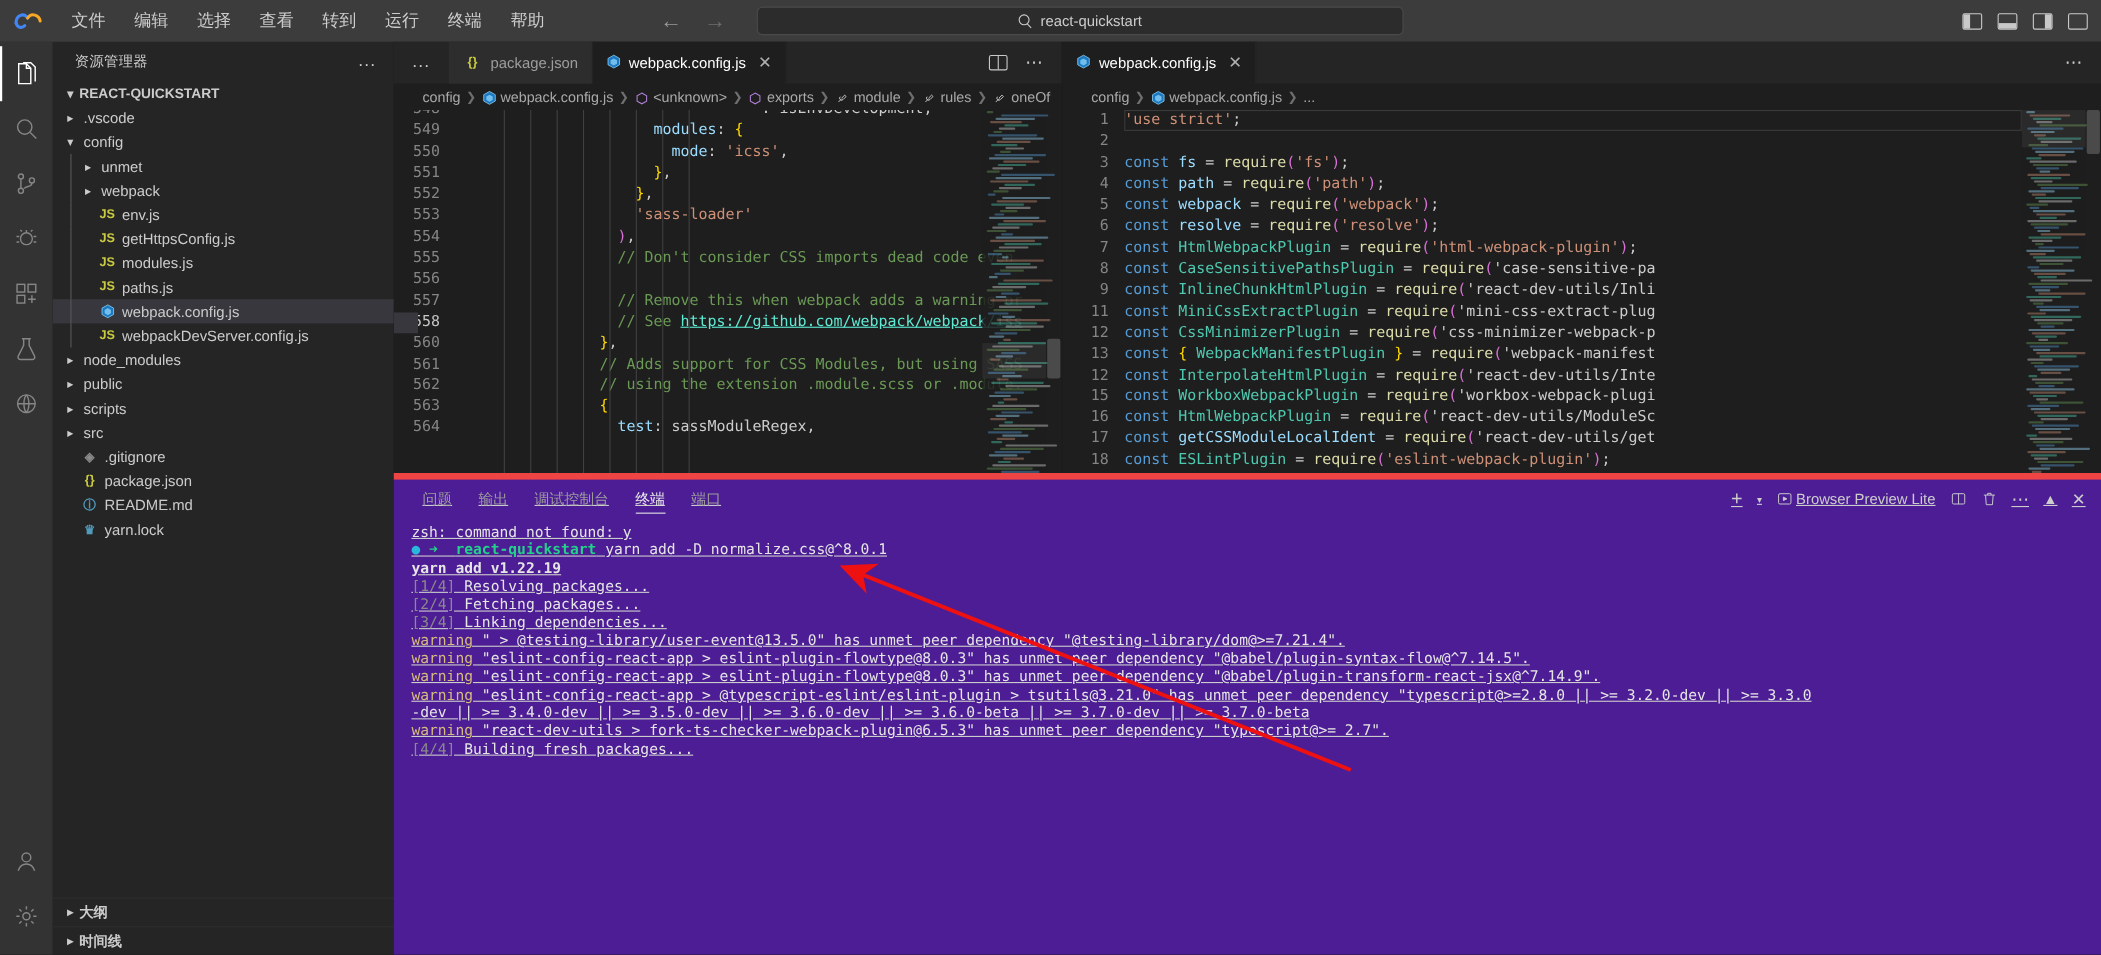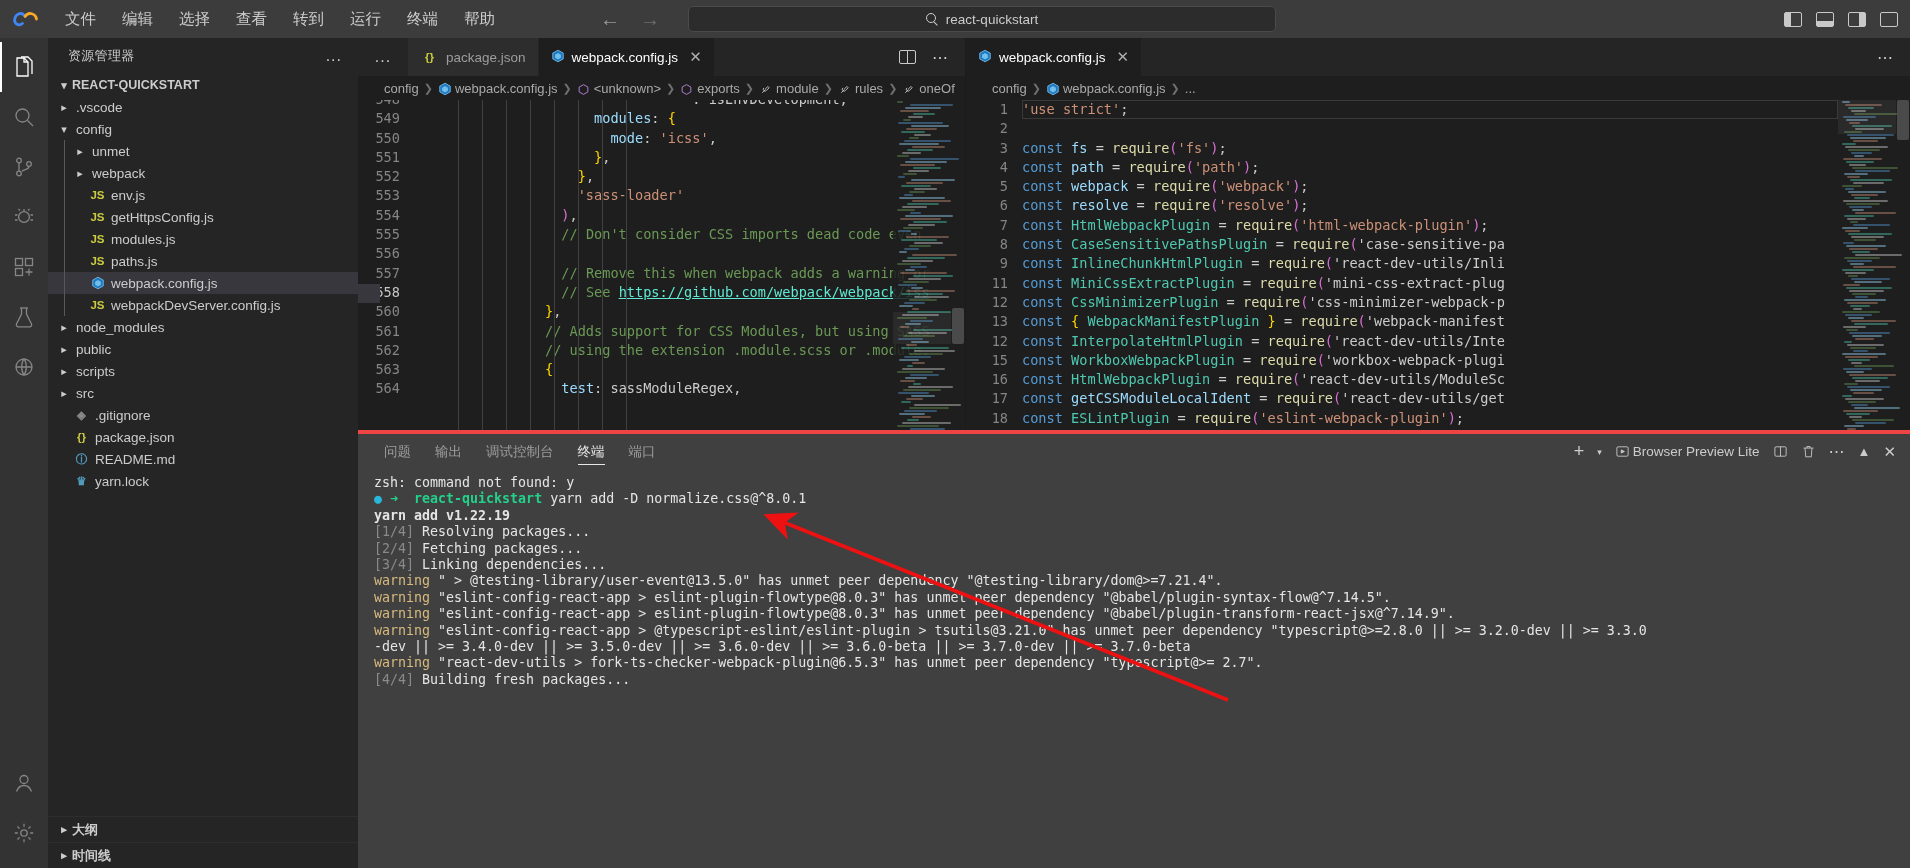--- a/index.html
+++ b/index.html
@@ -115,22 +115,22 @@
   .mm-slider { position:absolute; left:0; right:0; background:rgba(255,255,255,.05); }
   .vscroll { position:absolute; right:0; width:14px; top:0; bottom:0; }
   .vthumb { position:absolute; left:1px; right:1px; background:#4a4a4a; border-radius:2px; }
 
   
   .c-com { color:#6a9955; } .c-str { color:#ce9178; } .c-key { color:#569cd6; } .c-fn  { color:#dcdcaa; } .c-var { color:#9cdcfe; }
   .c-cls { color:#4ec9b0; } .c-br1 { color:#ffd700; } .c-br2 { color:#da70d6; }
   .c-link { color:#5eead4; text-decoration:underline; }
 
   
-  .panel { flex:0 0 438px; background:#404040; border-top:4px solid #ef4444;
-    display:flex; flex-direction:column; }
+  .panel { flex:0 0 438px; background:#4c1d95; border-top:6px solid #ef4444;
+    display:flex; flex-direction:column;text-decoration:underline; }
   .panelbar { height:35px; display:flex; align-items:center; padding-left:14px; flex:0 0 35px; }
   .ptab { font-size:13.5px; color:#9d9d9d; padding:0 12px; height:35px; display:flex;
     align-items:center; cursor:pointer; position:relative; white-space:nowrap; }
   .ptab.active { color:#e7e7e7; }
   .ptab.active::after { content:""; position:absolute; left:12px; right:12px; bottom:4px;
     height:1.5px; background:#e7e7e7; }
   .pactions { margin-left:auto; display:flex; align-items:center; gap:13px; padding-right:14px;
     color:#cccccc; font-size:14px; }
   .pa { cursor:pointer; display:flex; align-items:center; gap:3px; font-size:13.5px; }
   .pa svg { width:15px; height:15px; stroke:currentColor; fill:none; stroke-width:1.4; }

